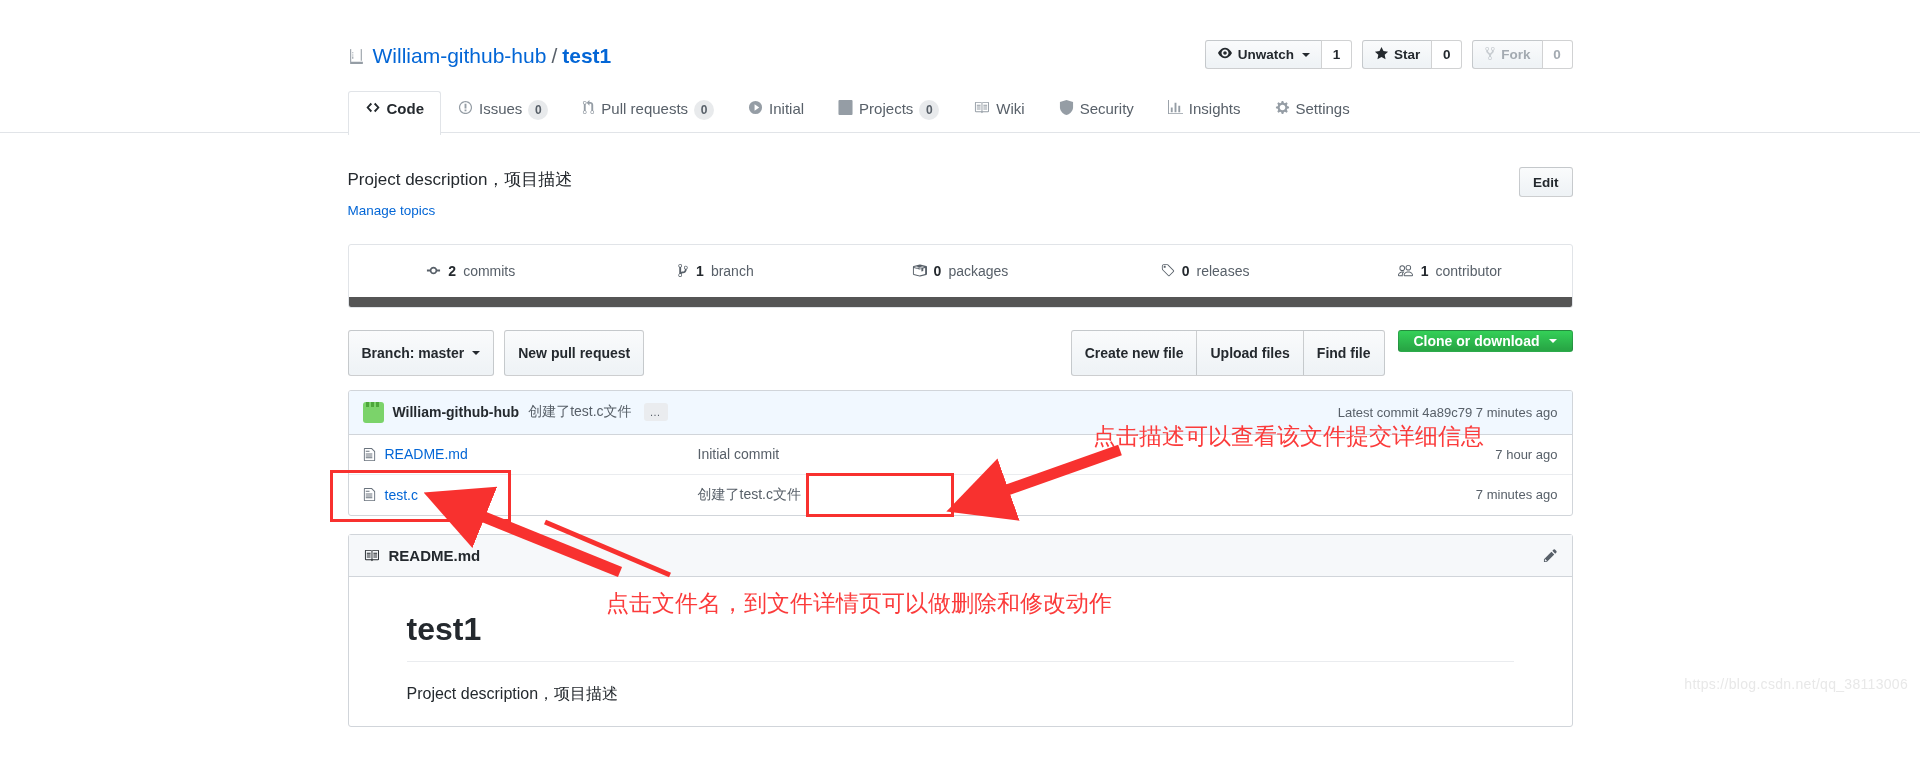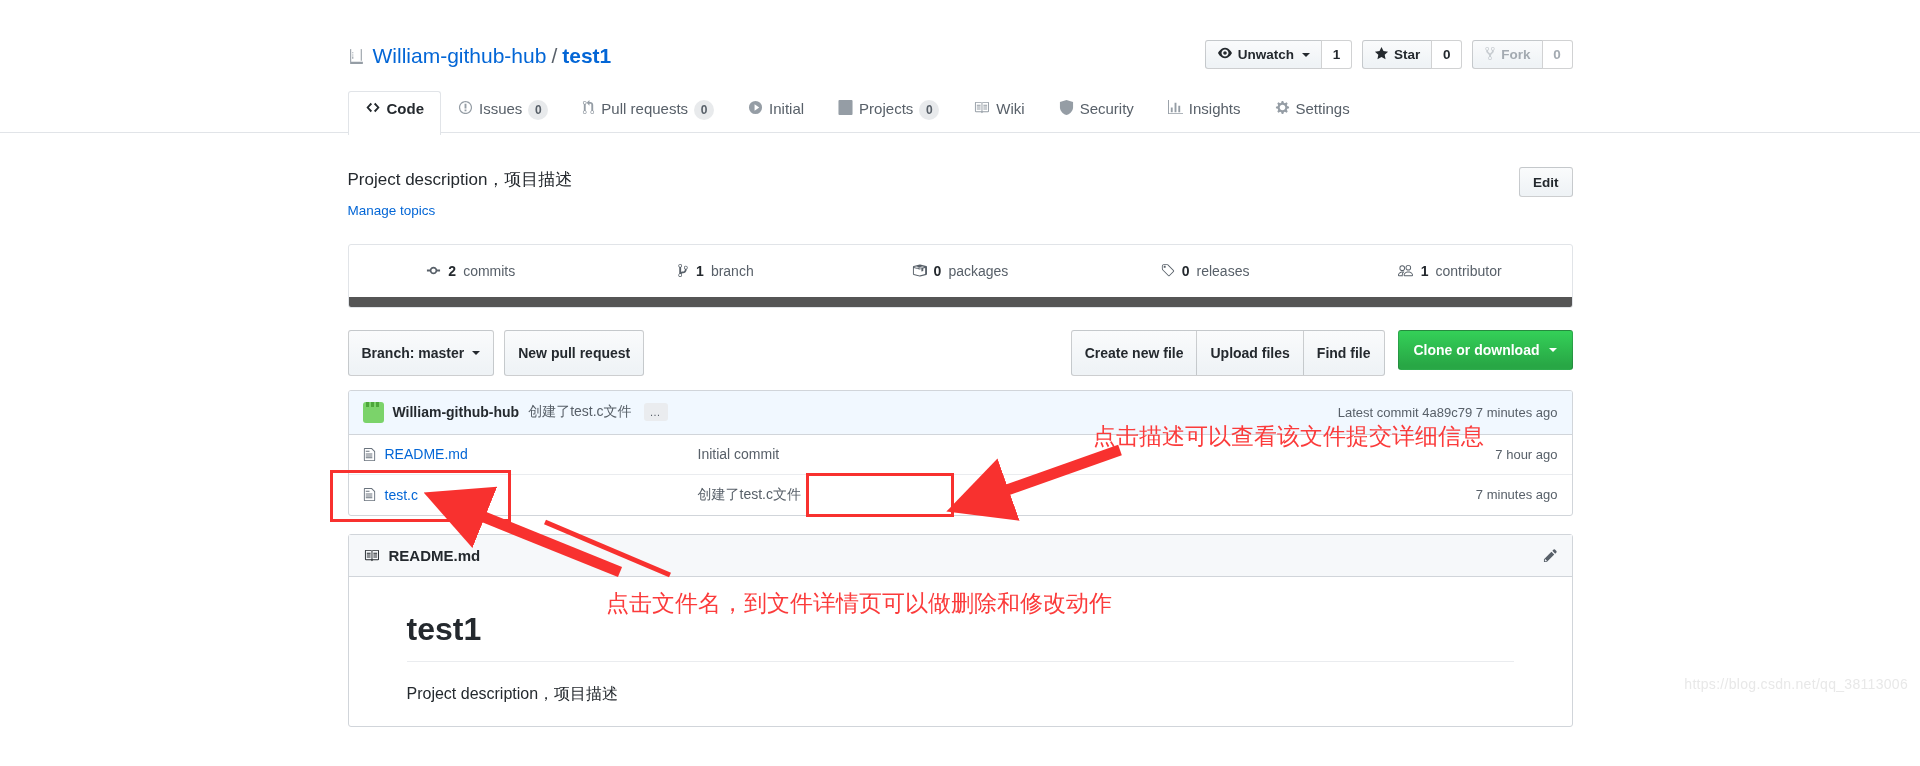--- a/index.html
+++ b/index.html
@@ -245,21 +245,21 @@
     cursor: pointer;
     white-space: nowrap;
   }
   .grp .btn-sm { border-radius: 0; border-right: none; }
   .grp .btn-sm:first-child { border-radius: 3px 0 0 3px; }
   .grp .btn-sm:last-child { border-radius: 0 3px 3px 0; border-right: 1px solid rgba(27,31,35,0.2); }
   .btn-green {
     display: inline-flex;
     align-items: center;
     gap: 6px;
-    height: 40px;
+    height: 22px;
     padding: 9px 15px;
     margin-left: 13px;
     font-size: 14px;
     font-weight: bold;
     color: #fff;
     background: linear-gradient(180deg, #34d058 0%, #28a745 90%);
     border: 1px solid rgba(27,31,35,0.2);
     border-radius: 3px;
     cursor: pointer;
     white-space: nowrap;

